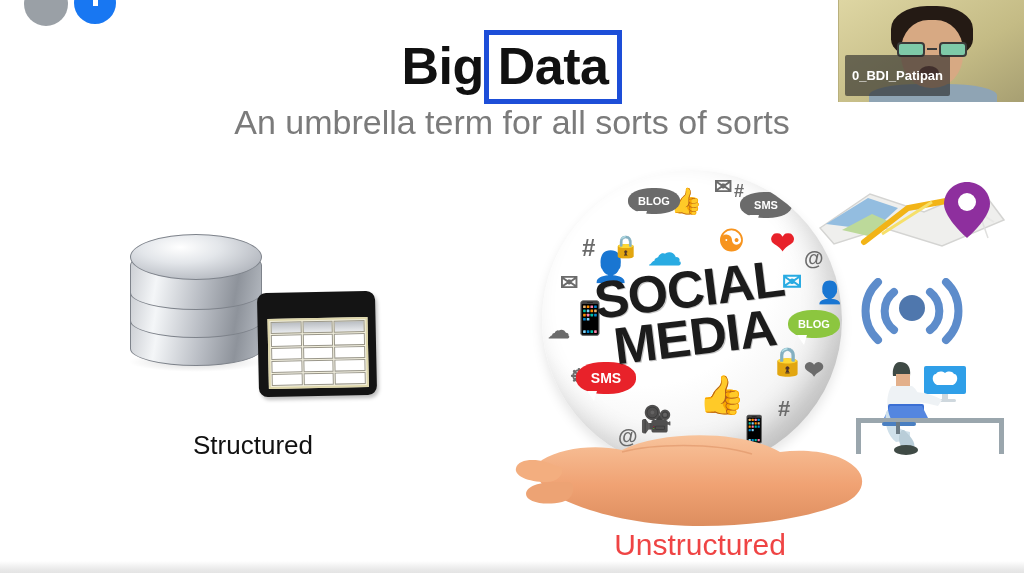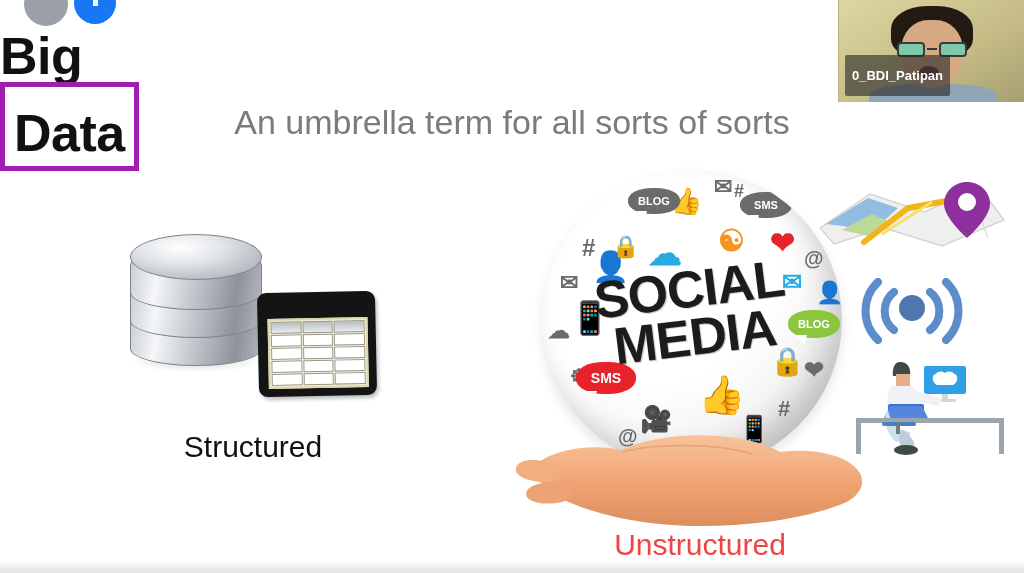--- a/index.html
+++ b/index.html
@@ -23,31 +23,31 @@
   }
   #dot-gray  { left: 24px; top: -18px; width: 44px; height: 44px; background: #9aa0a6; }
   #dot-blue  { left: 74px; top: -18px; width: 42px; height: 42px; background: #1877f2; }
   #dot-blue-notch {
     position: absolute; left: 93px; top: -18px; width: 5px; height: 24px; background: #ffffff;
   }
 
   
   #title-wrap {
     position: absolute; left: 0; top: 30px; width: 1024px;
-    display: flex; justify-content: center; align-items: baseline; flex-direction: column;
+    display: flex; justify-content: center; align-items: baseline;
   }
   #title-big {
     font-size: 52px; font-weight: bold; color: #111111; letter-spacing: -0.5px;
     line-height: 1;
   }
   #title-boxed {
     font-size: 52px; font-weight: bold; color: #111111; letter-spacing: -0.5px;
     line-height: 1;
-    border: 5px solid #a21caf;
-    padding: 20px 9px 7px 9px;
+    border: 5px solid #1d4ed8;
+    padding: 5px 9px 7px 9px;
     background: #ffffff;
   }
   #subtitle {
     position: absolute; left: 0; top: 103px; width: 1024px;
     text-align: center;
     font-size: 34px; color: #7b7b7b; font-weight: normal;
     letter-spacing: 0px;
   }
 
   
@@ -89,21 +89,21 @@
     grid-template-columns: repeat(3, 1fr);
     grid-template-rows: repeat(5, 1fr);
     gap: 1px;
     padding: 1px;
   }
   .sheet-cell { background: #ffffff; border: 1px solid #9a978a; }
   .sheet-cell.head { background: linear-gradient(#b9bdc2,#e9ebee); }
 
   #structured-label {
     position: absolute; left: 118px; top: 430px; width: 270px;
-    text-align: center; font-size: 30px; color: #111111;
+    text-align: center; font-size: 26px; color: #111111;
   }
 
   
   #globe-group { position: absolute; left: 520px; top: 170px; width: 360px; height: 330px; }
   #globe {
     position: absolute; left: 22px; top: 0px; width: 300px; height: 300px;
     border-radius: 50%;
     background:
       radial-gradient(circle at 33% 26%, #ffffff 0%, #ffffff 46%, #f2f2f2 70%, #d8d8d8 89%, #bdbdbd 100%);
     box-shadow: inset -14px -16px 28px rgba(0,0,0,0.16), 0 6px 12px rgba(0,0,0,0.10);

